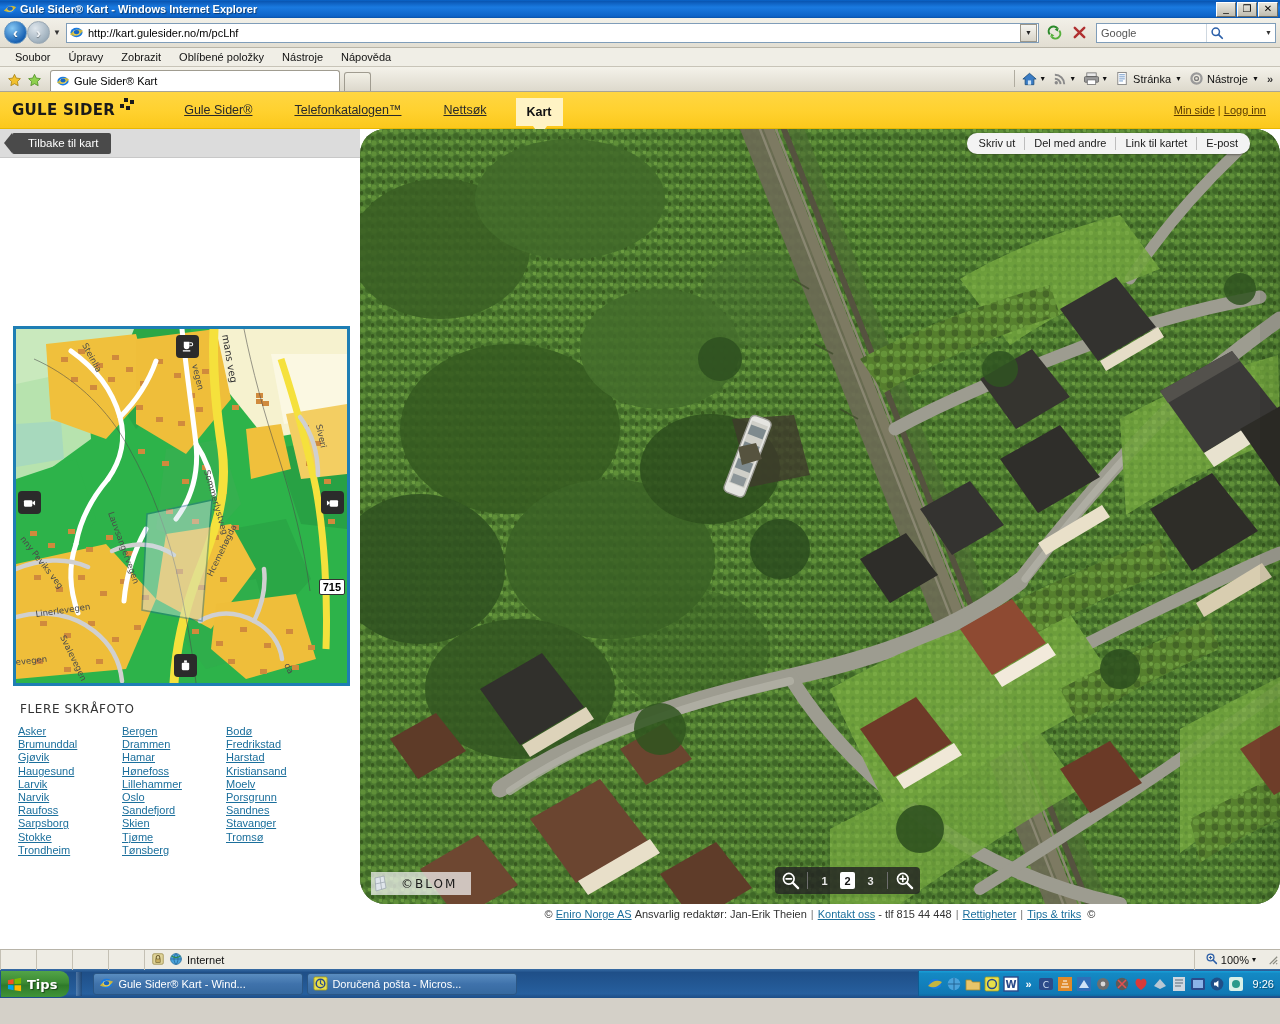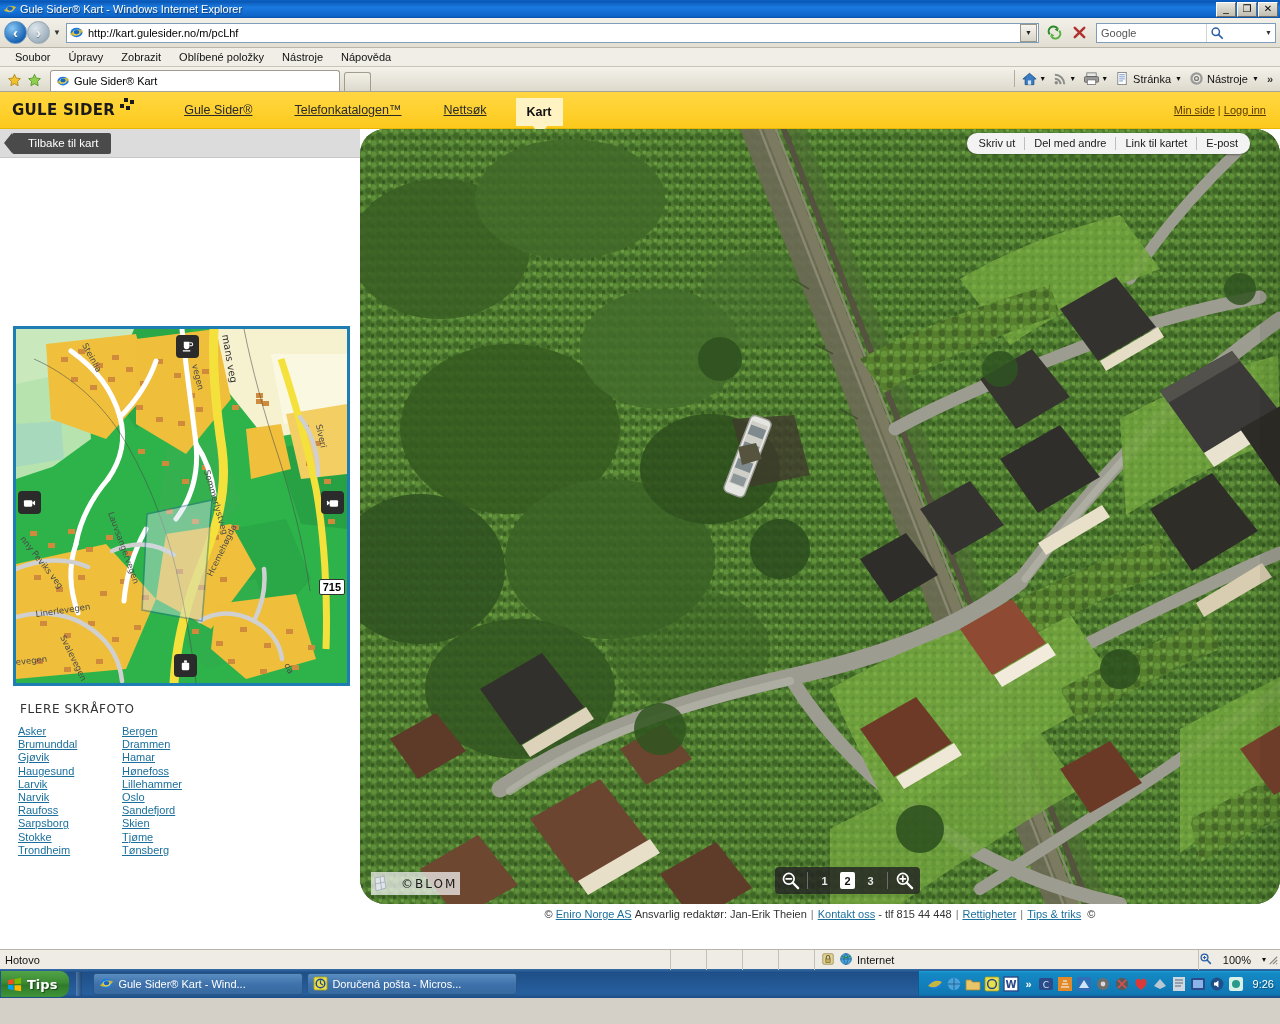--- a/index.html
+++ b/index.html
@@ -18,21 +18,21 @@
     background: linear-gradient(to bottom, #0a64c8 0%, #0a57b4 8%, #1a7ae0 40%, #0d63c8 90%, #0952a8 100%);
     display: flex; align-items: center;
     padding: 0 2px 0 3px;
     color: #fff;
   }
   .titlebar .ie-ico {
     width: 14px; height: 14px; margin-right: 3px;
     position: relative; flex: 0 0 auto;
   }
   .titlebar .title-text {
-    font-size: 11px; font-weight: normal;
+    font-size: 11px; font-weight: bold;
     text-shadow: 1px 1px 1px rgba(0,0,0,.45);
     white-space: nowrap; flex: 1 1 auto;
     overflow: hidden;
   }
   .winbtns { display: flex; gap: 1px; }
   .winbtn {
     width: 20px; height: 15px;
     background: linear-gradient(to bottom, #e8e8e0, #c0bcb0);
     border: 1px solid #6c6c64;
     border-top-color: #fff; border-left-color: #fff;
@@ -227,21 +227,21 @@
     position:absolute; right: 30px; top: 4px; height: 21px;
     background: #f3f3f3; border-radius: 10px;
     display:flex; align-items:center; padding: 0 3px;
     box-shadow: 0 1px 2px rgba(0,0,0,.35);
   }
   .sharebar span { font-size: 11px; color:#1a1a1a; padding: 0 9px; line-height:21px;}
   .sharebar .vline { width:1px; height:13px; background:#bdbdbd; padding:0;}
 
   .blom {
     position:absolute; left: 11px; bottom: 9px;
-    width: 89px; height: 23px; background: rgba(245,245,245,.72);
+    width: 100px; height: 23px; background: rgba(245,245,245,.72);
     display:flex; align-items:center; z-index: 6;
   }
   .blom-mark { width: 24px; height:17px; margin-left:3px; }
   .blom-txt { font-size: 12px; letter-spacing: 2px; color:#1a1a1a; margin-left:3px; font-family:"DejaVu Sans",sans-serif;}
 
   .zoomctl {
     position:absolute; left: 415px; bottom: 10px;
     height: 27px; background: rgba(35,35,35,.82);
     border-radius: 4px; display:flex; align-items:center;
     padding: 0 5px; z-index: 6; gap: 2px;
@@ -267,21 +267,21 @@
   .statusbar {
     height: 20px; background: #eeece4;
     border-top: 1px solid #b8b4a8;
     display: flex; align-items: center;
     font-size: 11px; color: #111;
   }
   .sb-cell { border-left:1px solid #c4c0b4; height:20px; display:flex; align-items:center; padding:0 5px;}
   .sb-first { flex: 0 0 670px; padding-left:5px; }
   .sb-gap { width: 36px; }
   .sb-zone { flex: 1 1 auto; display:flex; align-items:center; gap:4px; padding-left:6px;}
-  .sb-zoom { display:flex; align-items:center; gap:11px; padding: 0 0;}
+  .sb-zoom { display:flex; align-items:center; gap:3px; padding: 0 10px;}
   .sb-grip { width:14px; height:14px; }
 
   
   .taskbar {
     height: 29px;
     background: linear-gradient(to bottom, #3a6ea5 0%, #2a5d97 6%, #1f4f88 12%, #265f9e 85%, #1d4d86 100%);
     display:flex; align-items:center;
   }
   .startbtn {
     height: 26px; margin: 1px 4px 0 1px;
@@ -668,20 +668,31 @@
         <a href="#">Drammen</a>
         <a href="#">Hamar</a>
         <a href="#">Hønefoss</a>
         <a href="#">Lillehammer</a>
         <a href="#">Oslo</a>
         <a href="#">Sandefjord</a>
         <a href="#">Skien</a>
         <a href="#">Tjøme</a>
         <a href="#">Tønsberg</a>
       </div>
+      <div class="citycol">
+        <a href="#">Bodø</a>
+        <a href="#">Fredrikstad</a>
+        <a href="#">Harstad</a>
+        <a href="#">Kristiansand</a>
+        <a href="#">Moelv</a>
+        <a href="#">Porsgrunn</a>
+        <a href="#">Sandnes</a>
+        <a href="#">Stavanger</a>
+        <a href="#">Tromsø</a>
+      </div>
     </div>
   </div>
 
   <div class="photo">
     <svg width="920" height="775" viewBox="0 0 920 775" style="display:block">
       <defs>
         <pattern id="forest" width="11" height="11" patternUnits="userSpaceOnUse">
           <rect width="11" height="11" fill="#4d7a30"></rect>
           <circle cx="3" cy="3" r="2.6" fill="#5f8f38"></circle>
           <circle cx="8" cy="7" r="2.9" fill="#3f6827"></circle>
@@ -943,21 +954,20 @@
       </span>
     </div>
   </div>
 
   <div class="pagefoot">
     <span>©</span>&nbsp;<a href="#">Eniro Norge AS</a>&nbsp;<span>Ansvarlig redaktør: Jan-Erik Theien</span><span class="sepc">|</span><a href="#">Kontakt oss</a>&nbsp;<span>- tlf 815 44 448</span><span class="sepc">|</span><a href="#">Rettigheter</a><span class="sepc">|</span><a href="#">Tips &amp; triks</a>&nbsp;&nbsp;<span>©</span>
   </div>
 </div>
 
 <div class="statusbar">
-  <span class="sb-first">Hotovo</span>
   <span class="sb-cell sb-gap"></span>
   <span class="sb-cell sb-gap"></span>
   <span class="sb-cell sb-gap"></span>
   <span class="sb-cell sb-gap"></span>
   <span class="sb-cell sb-zone">
     <span>
       <svg width="14" height="14" viewBox="0 0 16 16">
         <rect x="2" y="2" width="12" height="12" rx="1.5" fill="#e0d49a" stroke="#9a8a4a" stroke-width=".9"></rect>
         <path d="M6 8 v-2 a2 2 0 0 1 4 0 v2" stroke="#6a5a2a" stroke-width="1.2" fill="none"></path>
         <rect x="5.5" y="8" width="5" height="4" fill="#c8b060" stroke="#6a5a2a" stroke-width=".7"></rect>

